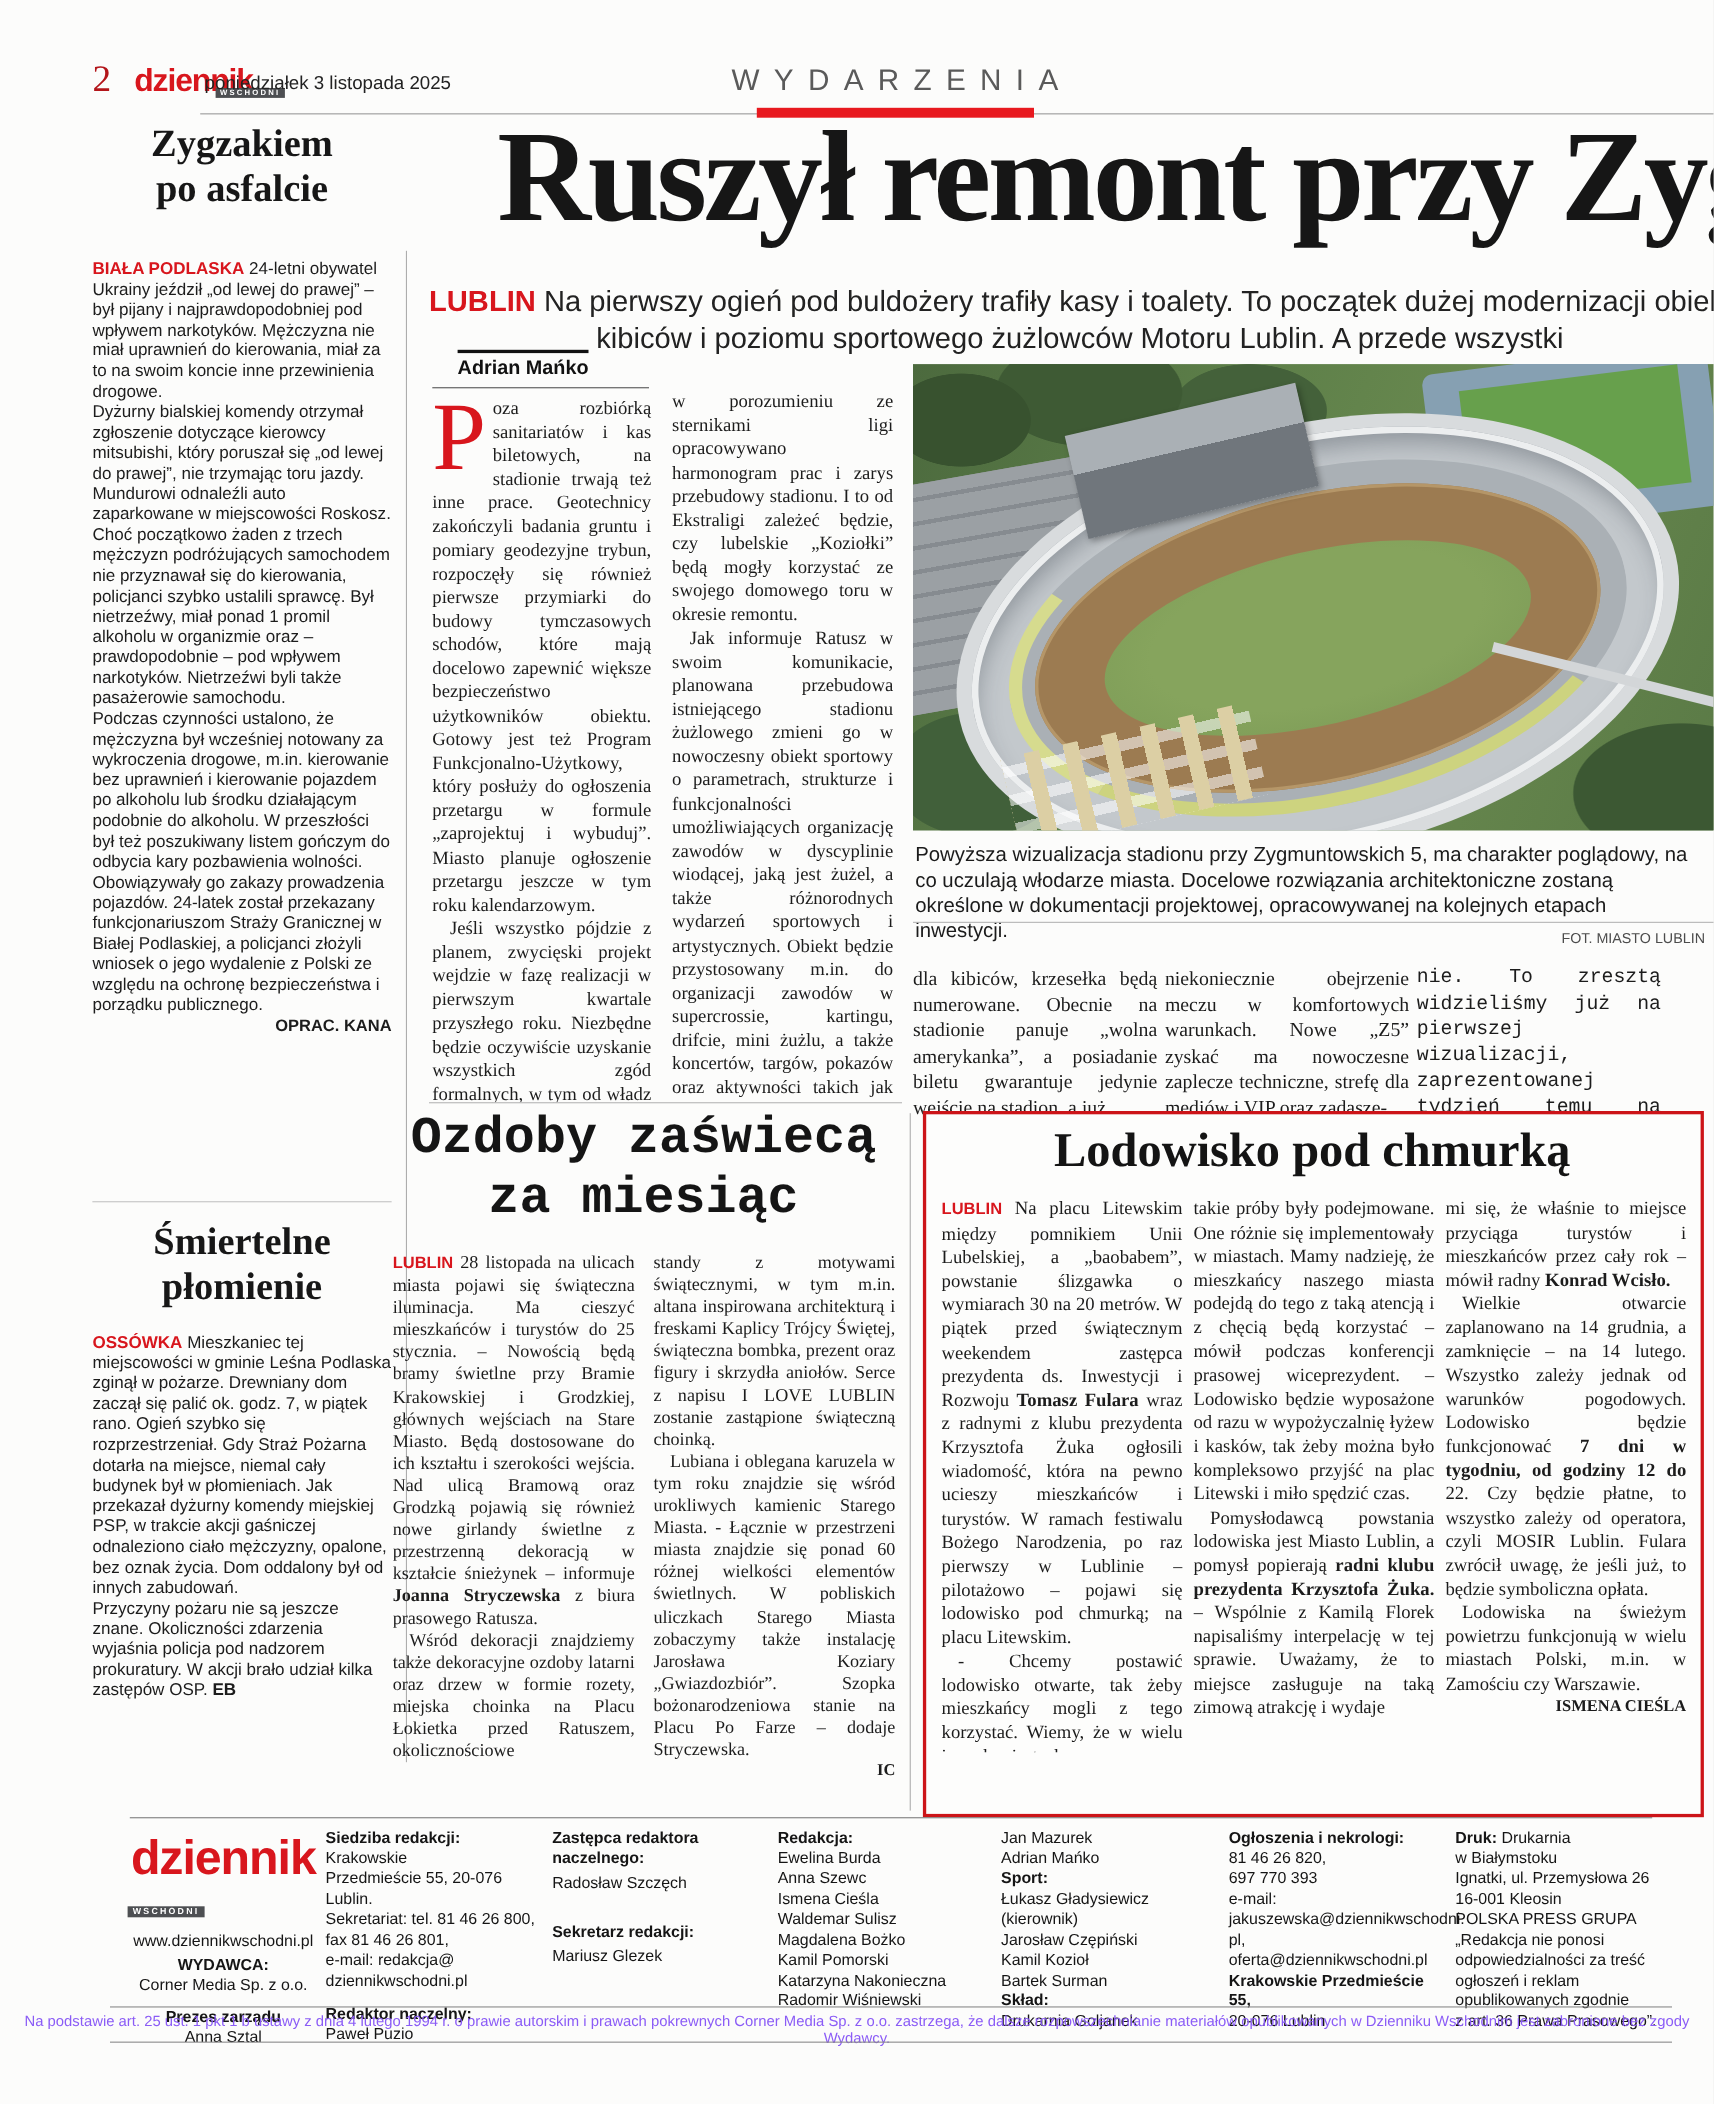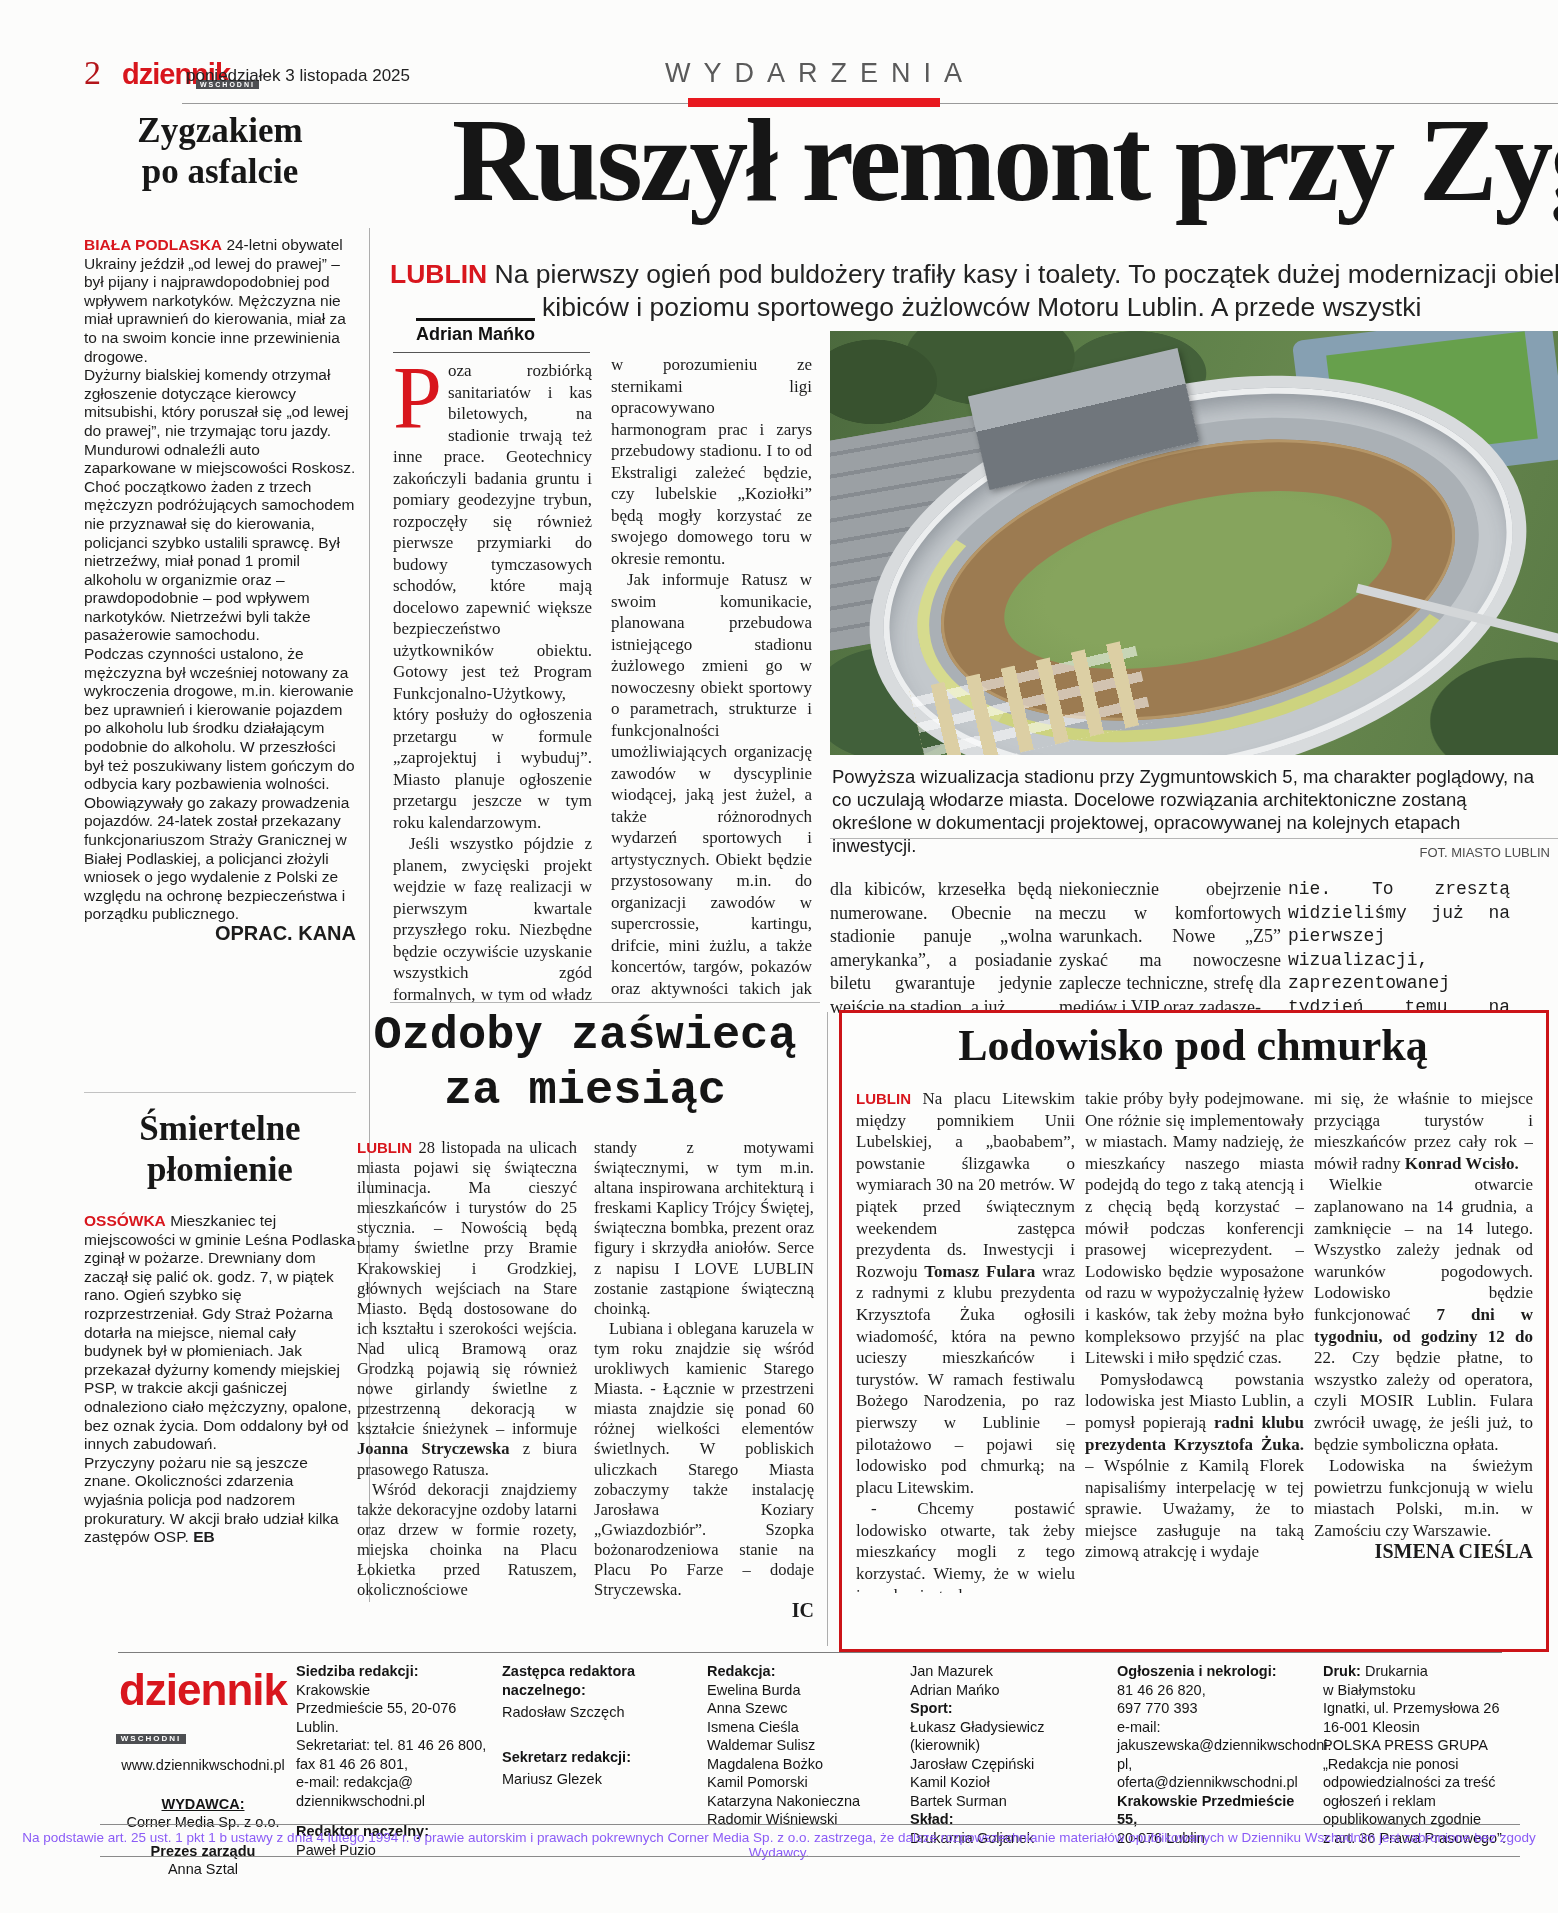--- a/index.html
+++ b/index.html
@@ -20,21 +20,21 @@
   .hdr-date{left:186px;top:66px;font-size:17px;color:#222;}
   .section-title{left:620px;top:58px;width:400px;text-align:center;font-size:27px;
                  letter-spacing:13px;color:#5a5a5a;}
   .section-bar{left:688px;top:98px;width:252px;height:9px;background:#e8191f;}
 
   
   .lhead{width:272px;text-align:center;font-weight:bold;font-size:35px;line-height:41px;color:#171717;}
   .lbody{width:272px;font-size:15.5px;line-height:18.6px;text-align:left;}
   .lbody p{margin:0 0 0 0;}
   .leadin{color:#d8161d;font-weight:bold;}
-  .signoff{font-weight:bold;font-size:20px;text-align:right;}
+  .signoff{font-weight:bold;font-size:15px;text-align:right;}
 
   
   .mainhead{left:452px;top:96px;font-weight:bold;font-size:118px;letter-spacing:-3px;
             white-space:nowrap;color:#161616;line-height:1.1;}
   .subhead{left:390px;top:258px;width:1400px;font-size:26.5px;line-height:33px;color:#222;}
   .subhead .l1,.subhead .l2{white-space:nowrap;}
   .subhead .l2{padding-left:152px;}
   .byline{left:416px;top:318px;font-size:18px;font-weight:bold;color:#111;
           border-top:3px solid #111;padding-top:3px;}
   .mcol{font-family:"Liberation Serif","DejaVu Serif",serif;font-size:17px;line-height:21.5px;
@@ -233,21 +233,21 @@
     <div class="signoff">ISMENA CIEŚLA</div>
   </div>
 
   <div class="hline" style="left:118px;top:1652px;width:1384px;background:#7d7d7d;"></div>
 
   <div class="abs ftr-logoblock fcol">
     <div class="logo ftr-logo">
       <span>dziennik</span><span class="badge">WSCHODNI</span>
     </div>
     <div>www.dziennikwschodni.pl</div>
-    <div style="margin-top:20px;text-decoration:underline;"><b>WYDAWCA:</b></div>
+    <div style="margin-top:3px;"><b>WYDAWCA:</b></div>
     <div>Corner Media  Sp. z o.o.</div>
     <div style="margin-top:10px;"><b>Prezes zarządu</b></div>
     <div>Anna Sztal</div>
   </div>
 
   <div class="abs fcol" style="left:296px;width:196px;">
     <span class="prewrap"><b>Siedziba redakcji:</b><span class="prewrap"> Krakowskie
 Przedmieście 55, 20-076 Lublin.
 Sekretariat: tel. 81 46 26 800,
 fax 81 46 26 801,

